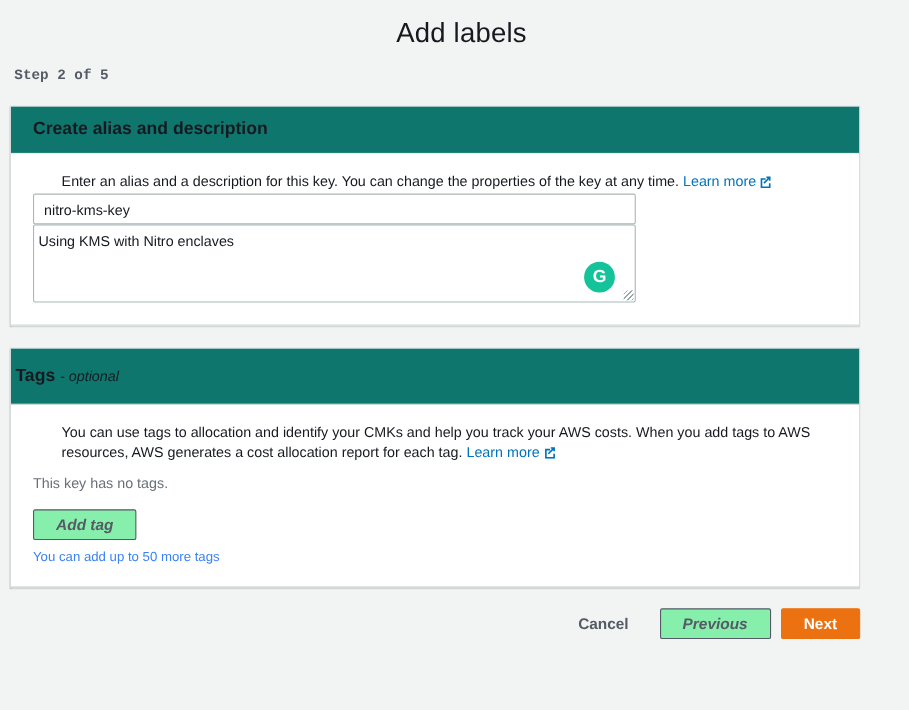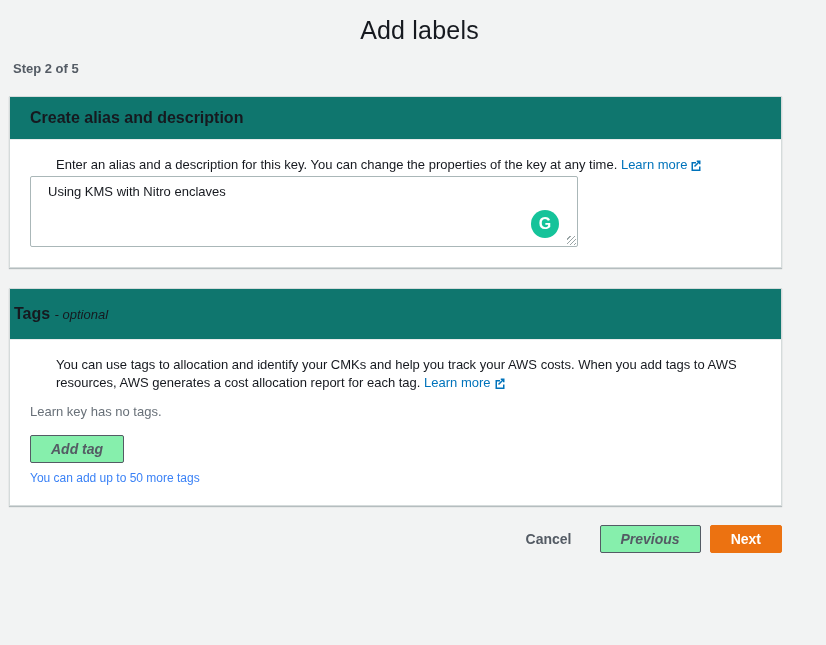--- a/index.html
+++ b/index.html
@@ -12,20 +12,21 @@
   }
   .content { padding: 12px 0 0 0; }
 
   .page-title {
     font-size: 25px; font-weight: 400; color: #16191f;
     margin: 4px 0 0 13px; letter-spacing: 0.2px; text-align: center;
   }
   .step-label {
     font-size: 13px; font-weight: 700; color: #545b64;
     margin: 16px 0 0 13px;
+    font-family: Liberation Mono, monospace;
   }
 
   .panel {
     width: 773px; margin: 20px 0 0 9px;
     background: #ffffff;
     border: 1px solid #d5dbdb;
     box-shadow: 0 1px 1px 0 rgba(0,28,36,0.25);
   }
   .panel-header {
     background: #0f766e;
@@ -47,21 +48,21 @@
     width: 548px; height: 28px;
     border: 1px solid #aab7b8; border-radius: 2px;
     padding: 4px 9px; font-size: 13px;
     font-family: "Liberation Sans", sans-serif;
     color: #16191f; background: #fff; display: block;
   }
   .textarea-wrap { position: relative; width: 548px; }
   .text-area {
     width: 548px; height: 71px;
     border: 1px solid #aab7b8; border-radius: 2px;
-    padding: 6px 17px; font-size: 13px; line-height: 17px;
+    padding: 6px 4px; font-size: 13px; line-height: 17px;
     font-family: "Liberation Sans", sans-serif;
     color: #16191f; background: #fff; resize: none; display: block;
   }
   .grammarly-badge {
     position: absolute; right: 19px; bottom: 9px;
     width: 28px; height: 28px; border-radius: 50%;
     background: #15c39a; color: #ffffff;
     display: flex; align-items: center; justify-content: center;
     font-size: 16px; font-weight: 700; cursor: pointer;
   }
@@ -106,20 +107,21 @@
       <h2 class="panel-title">Create alias and description</h2>
     </div>
     <div class="panel-body">
       <p class="intro"><span>Enter an alias and a description for this key. You can change the properties of the key at any time.</span>
         <a class="link">Learn more</a><span class="ext-icon"><svg width="12" height="12" viewBox="0 0 16 16">
               <path d="M2 4h6v2H4v8h8v-4h2v6H2z" fill="#0073bb"></path>
               <path d="M9 2h5v5h-2V5.4l-5.3 5.3-1.4-1.4L10.6 4H9z" fill="#0073bb"></path>
             </svg></span>
       </p>
 
+      <input class="text-input" type="text" value="nitro-kms-key" style="">
 
       <div class="textarea-wrap">
         <textarea class="text-area" style="">Using KMS with Nitro enclaves</textarea>
         <div class="grammarly-badge">G</div>
         <div class="resize-handle"></div>
       </div>
     </div>
   </section>
 
   <section class="panel">
@@ -127,21 +129,21 @@
       <h2 class="panel-title">Tags</h2>
       <span class="panel-title-optional">- optional</span>
     </div>
     <div class="panel-body">
       <p class="intro"><span>You can use tags to allocation and identify your CMKs and help you track your AWS costs. When you add tags to AWS resources, AWS generates a cost allocation report for each tag.</span>
         <a class="link">Learn more</a><span class="ext-icon"><svg width="12" height="12" viewBox="0 0 16 16">
               <path d="M2 4h6v2H4v8h8v-4h2v6H2z" fill="#0073bb"></path>
               <path d="M9 2h5v5h-2V5.4l-5.3 5.3-1.4-1.4L10.6 4H9z" fill="#0073bb"></path>
             </svg></span>
       </p>
-      <div class="muted">Learn key has no tags.</div>
+      <div class="muted">This key has no tags.</div>
       <button class="btn btn-normal add-tag-btn">Add tag</button>
       <div class="small-note">You can add up to 50 more tags</div>
     </div>
   </section>
 
   <div class="footer-actions">
     <button class="btn btn-link">Cancel</button>
     <button class="btn btn-normal">Previous</button>
     <button class="btn btn-primary">Next</button>
   </div>

